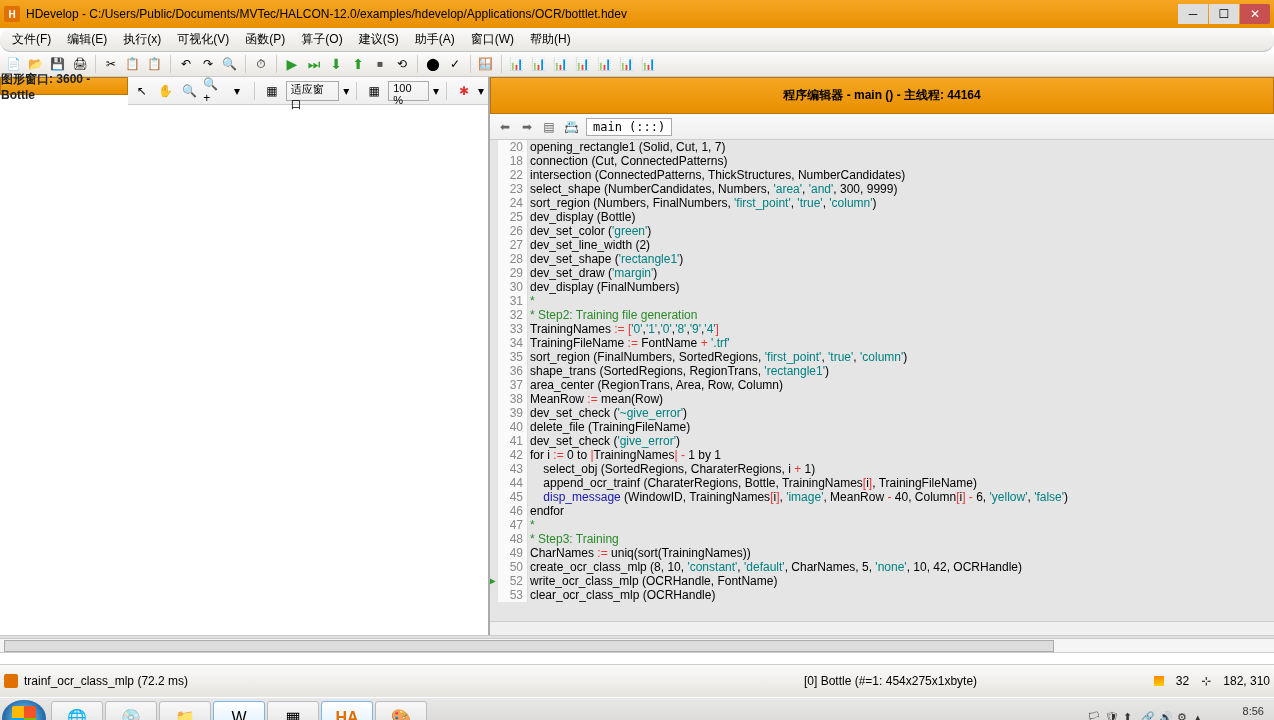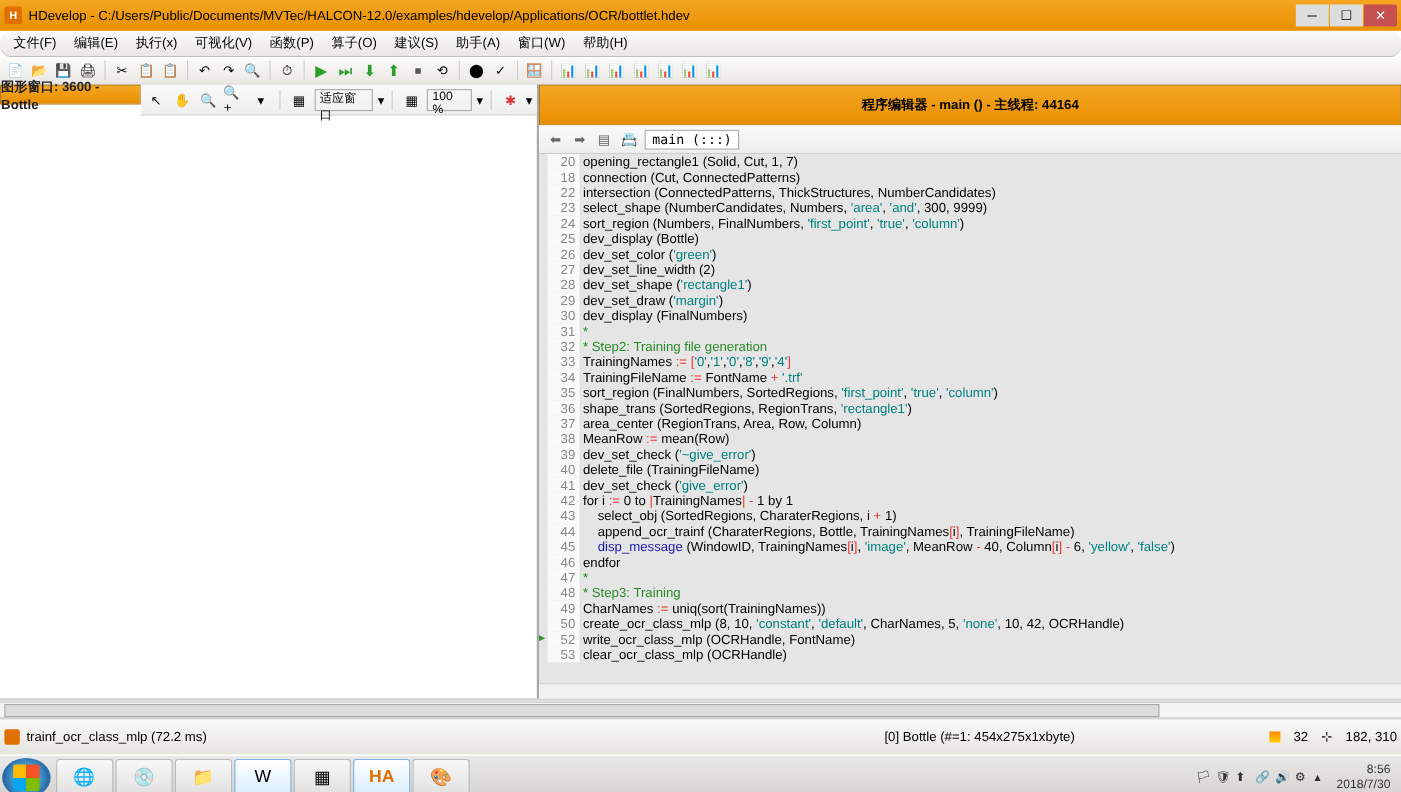--- a/index.html
+++ b/index.html
@@ -50,21 +50,21 @@
 .codetxt .str { color:#008080; }
 .codetxt .cmt { color:#2a8a2a; }
 .codetxt .op { color:#e33; }
 .codetxt .call { color:#1818aa; }
 .code-scroll-bottom { height:14px; background:#f0f0f0; border-top:1px solid #ccc;}
 
 .splitter-h { height: 4px; background: #e0e0e0; border-top:1px solid #ccc; border-bottom:1px solid #ccc; cursor: ns-resize;}
 .bottom-scroll { height: 14px; background:#f5f5f5; border-bottom:1px solid #ccc; display:flex; align-items:center;}
 .bottom-scroll .thumb { height:12px; background:#ddd; border:1px solid #aaa; margin-left: 4px; width: 1050px;}
 
-.statusbar { height: 22px; background: linear-gradient(#fafafa,#e6e4df); border-top:1px solid #ccc; display:flex; align-items:center; font-size:12px; padding:16px 4px;}
+.statusbar { height: 22px; background: linear-gradient(#fafafa,#e6e4df); border-top:1px solid #ccc; display:flex; align-items:center; font-size:12px; padding:16px 4px;margin-top:11px;}
 .status-icon { width:14px; height:14px; background:#e07000; border-radius:2px; margin-right:6px;}
 .status-left { flex: 0 0 780px; }
 .status-mid { flex: 0 0 300px; }
 .status-right { display:flex; align-items:center; gap:12px; margin-left:auto;}
 .status-stack { width:10px;height:10px;background:linear-gradient(#f80,#fc0);}
 
 .taskbar { height: 40px; background: linear-gradient(#e8e8e8,#d4d2ce); border-top:1px solid #fff; display:flex; align-items:center; padding:0 2px;}
 .start-orb { width:44px;height:36px; background: radial-gradient(circle,#5cc3f0 20%,#2a6aa8 70%); border-radius:50%; margin-right:4px; display:flex;align-items:center;justify-content:center;}
 .start-orb::before{content:"";width:24px;height:24px;background:conic-gradient(#f35325 0 25%,#81bc06 25% 50%,#05a6f0 50% 75%,#ffba08 75% 100%);border-radius:2px;}
 .task-item { width:52px; height:34px; background: linear-gradient(#f8f8f8,#e0e0e0); border:1px solid #bbb; border-radius:3px; margin:0 1px; display:flex; align-items:center; justify-content:center; cursor:pointer;}

